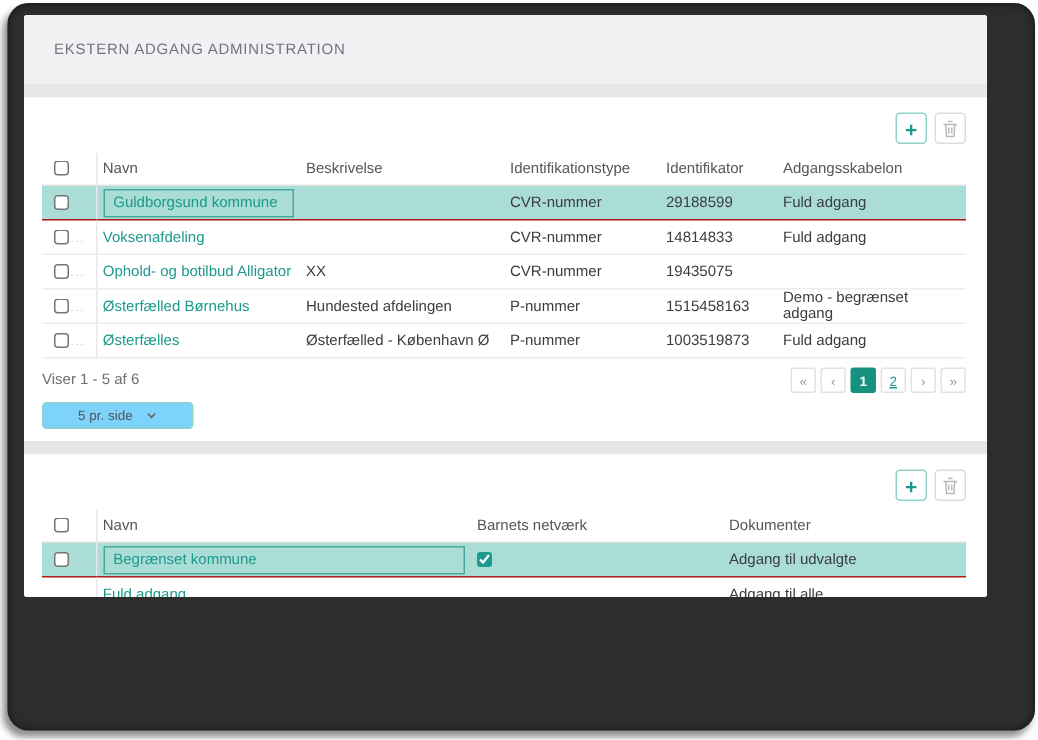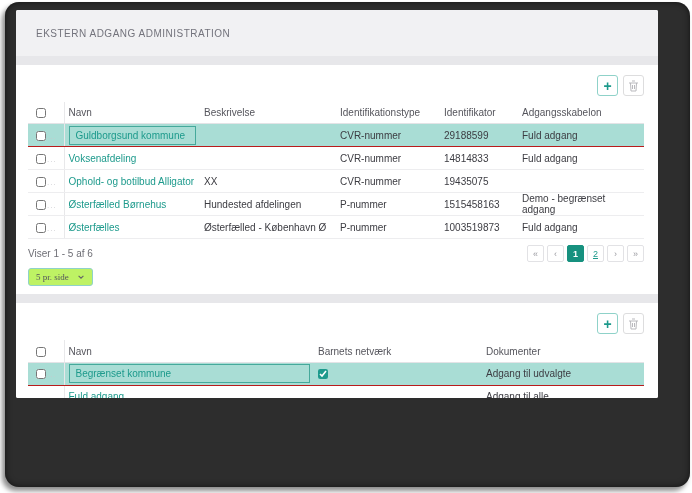--- a/index.html
+++ b/index.html
@@ -56,21 +56,21 @@
                  padding:6px 0 2px 0; }
   .showing { font-size:10px; color:#6e6e75; padding-top:3px; }
   .pager { display:flex; gap:3px; }
   .pg-btn { min-width:17px; height:17px; border:1px solid #e2e2e5; border-radius:2px; background:#fff;
             display:flex; align-items:center; justify-content:center;
             font-size:9px; color:#9a9aa0; cursor:pointer; padding:0 3px; }
   .pg-btn.num { color:#1d9a8c; text-decoration:underline; }
   .pg-btn.active { background:#17917f; border-color:#17917f; color:#fff; text-decoration:none; font-weight:bold; }
 
   .pagesize { display:inline-flex; align-items:center; gap:8px; border:1px solid #8fd2c9;
-              border-radius:3px; padding:3px 7px; margin:4px 0 8px 0; background:#bef264; cursor:pointer;font-family:Liberation Serif, serif; }
+              border-radius:3px; padding:3px 23px; margin:4px 0 8px 0; background:#7dd3fc; cursor:pointer; }
   .pagesize .lbl { font-size:9px; color:#55555c; }
   .pagesize svg { width:8px; height:8px; }
   .pagesize polyline { fill:none; stroke:#666; stroke-width:1.4; }
 </style>
 </head>
 <body>
 
 <div class="stage">
   <div class="frame"></div>
   <div class="page">

